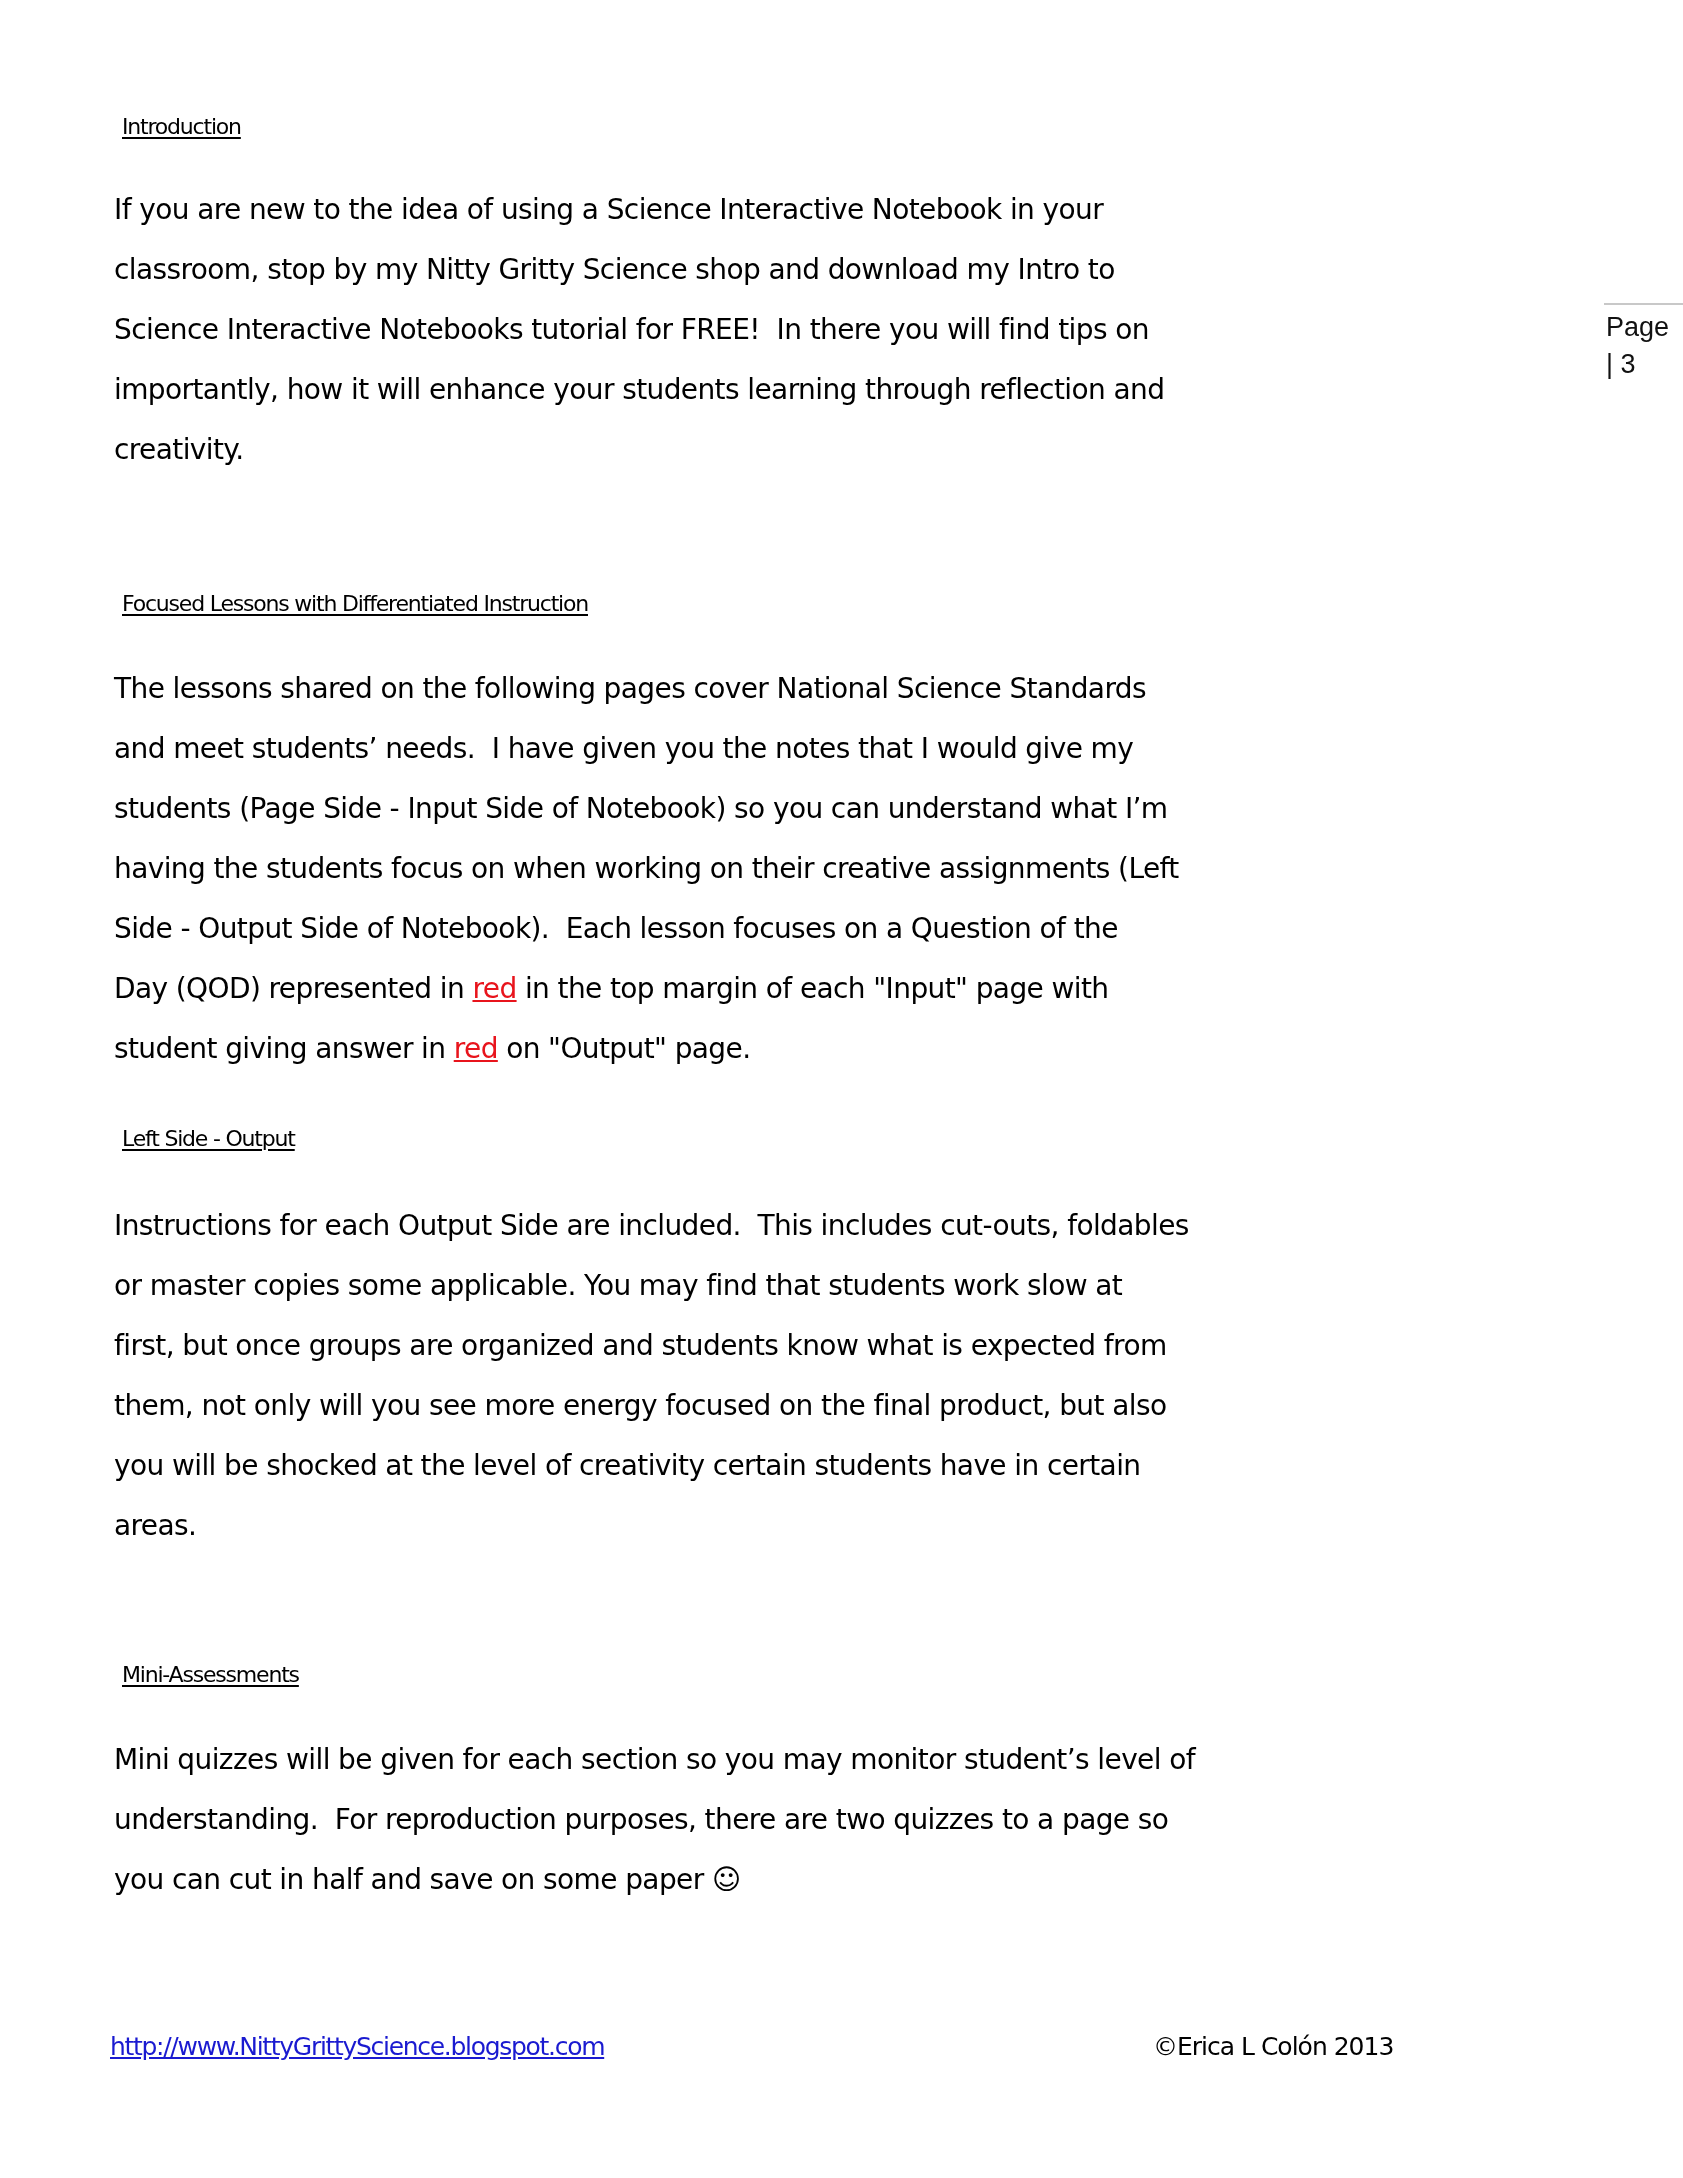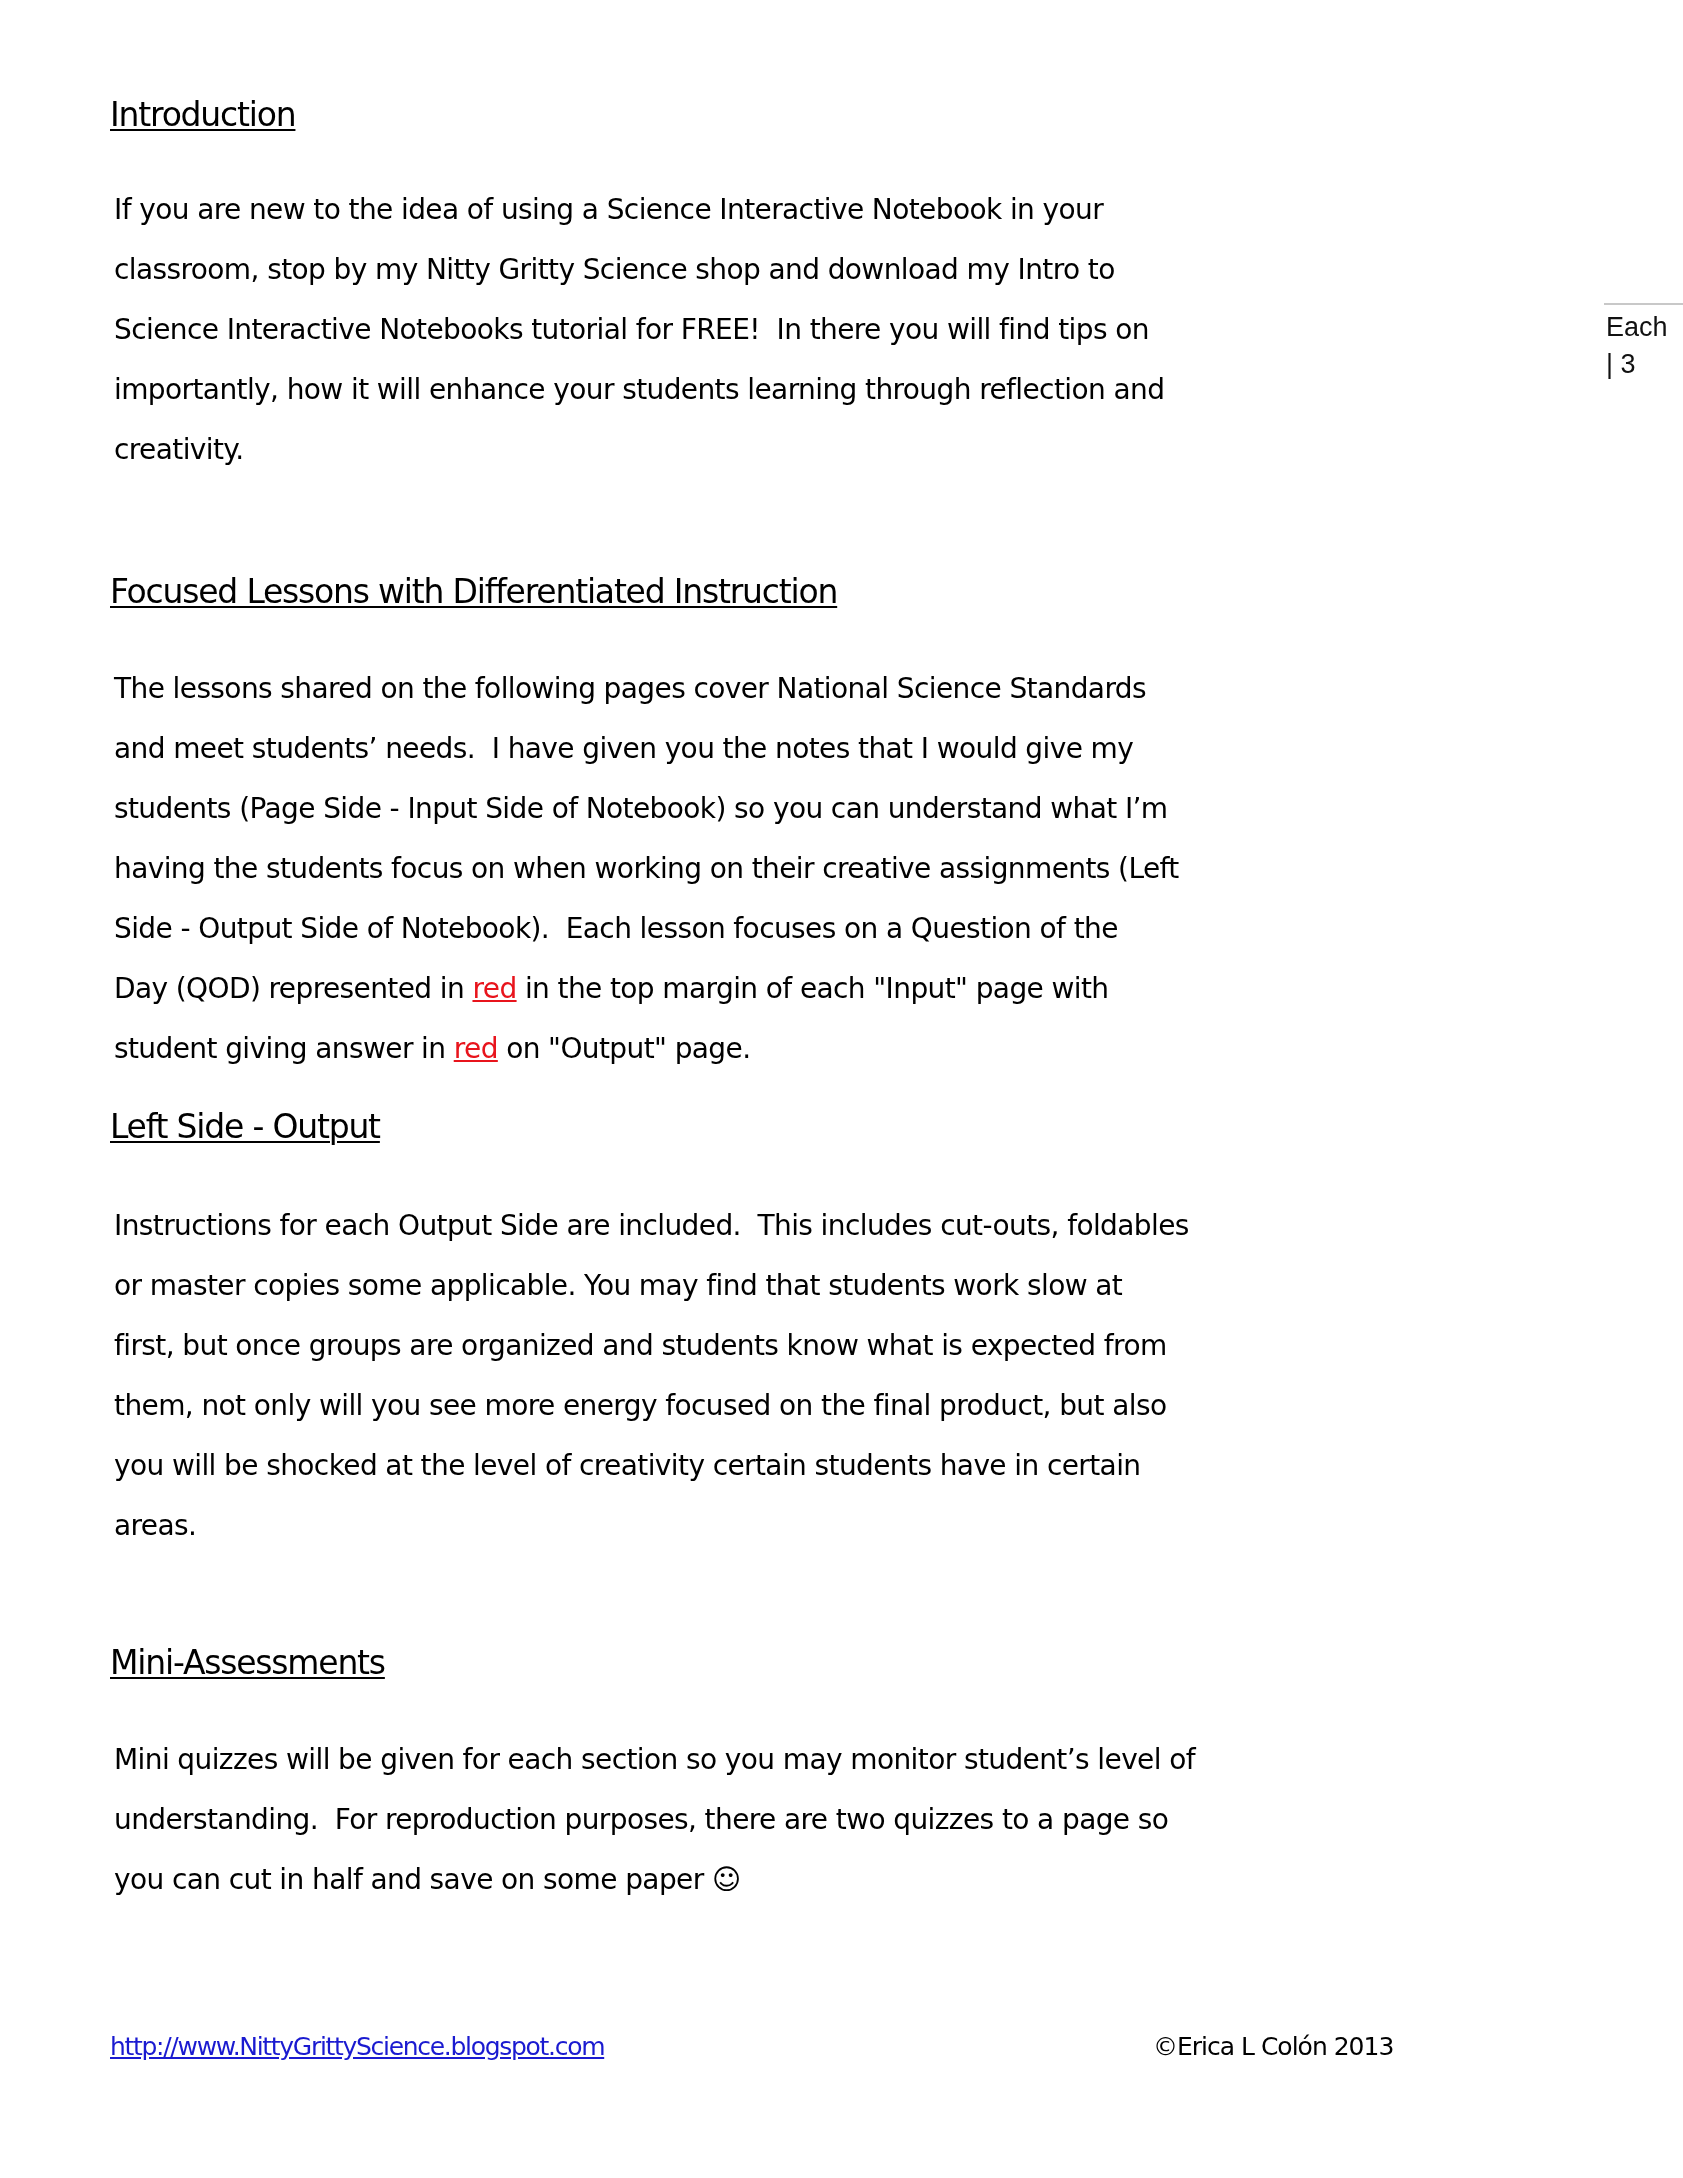--- a/index.html
+++ b/index.html
@@ -22,27 +22,27 @@
       height: 2178px;
       background: #ffffff;
     }
     .content {
       position: absolute;
       left: 110px;
       top: 95px;
       width: 1485px;
     }
     .heading {
-      font-size: 33px;
+      font-size: 22px;
       line-height: 40px;
       text-decoration: underline;
       text-decoration-thickness: 2px;
       text-underline-offset: 3px;
       letter-spacing: -1.2px;
-      margin: 0;
+      margin: 12px;
       font-weight: normal;
       white-space: nowrap;
     }
     .para {
       font-size: 28px;
       line-height: 60px;
       letter-spacing: -0.6px;
       margin: 4px;
     }
     .line {
@@ -98,21 +98,21 @@
       color: #000000;
       white-space: nowrap;
     }
   </style>
 </head>
 <body>
 
 <div class="page">
 
   <div class="page-label">
-    <span>Each</span>
+    <span>Page</span>
     <span>| 3</span>
   </div>
 
   <div class="content">
 
     <h2 id="h-intro" class="heading">Introduction</h2>
     <div id="p-intro" class="para">
       <span class="line"><span>If you are new to the idea of using a Science Interactive Notebook in your</span></span>
       <span class="line"><span>classroom, </span><span class="bold">stop by my Nitty Gritty Science shop and download my Intro to</span></span>
       <span class="line"><span class="bold">Science Interactive Notebooks tutorial for FREE!</span><span style="white-space:pre">  In there you will find tips on</span></span>

